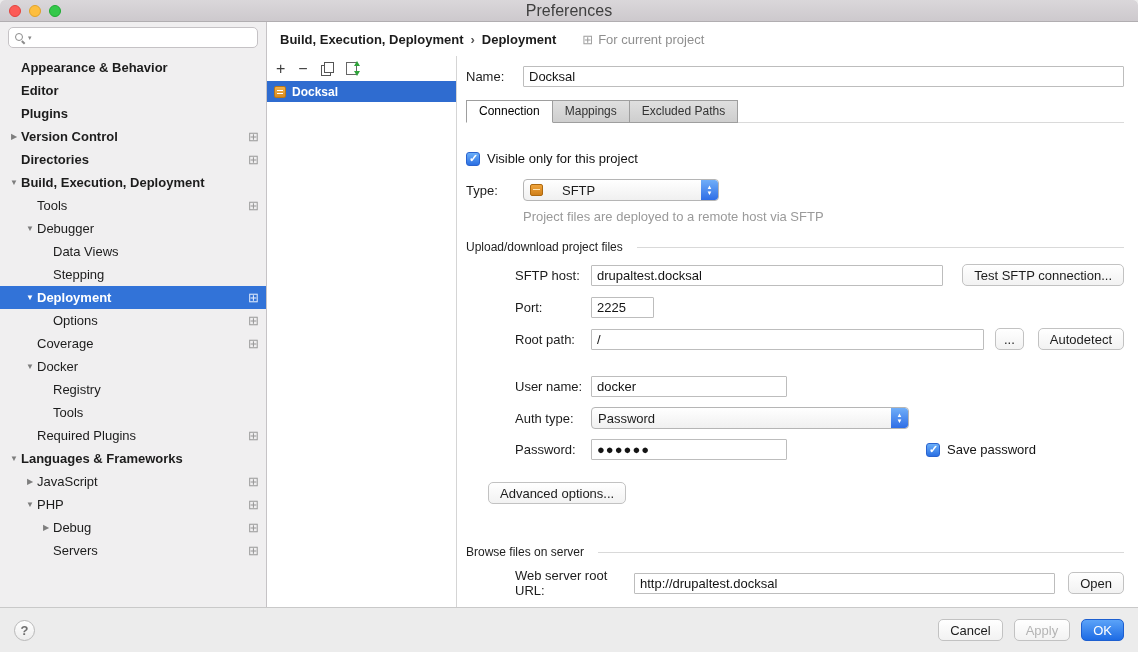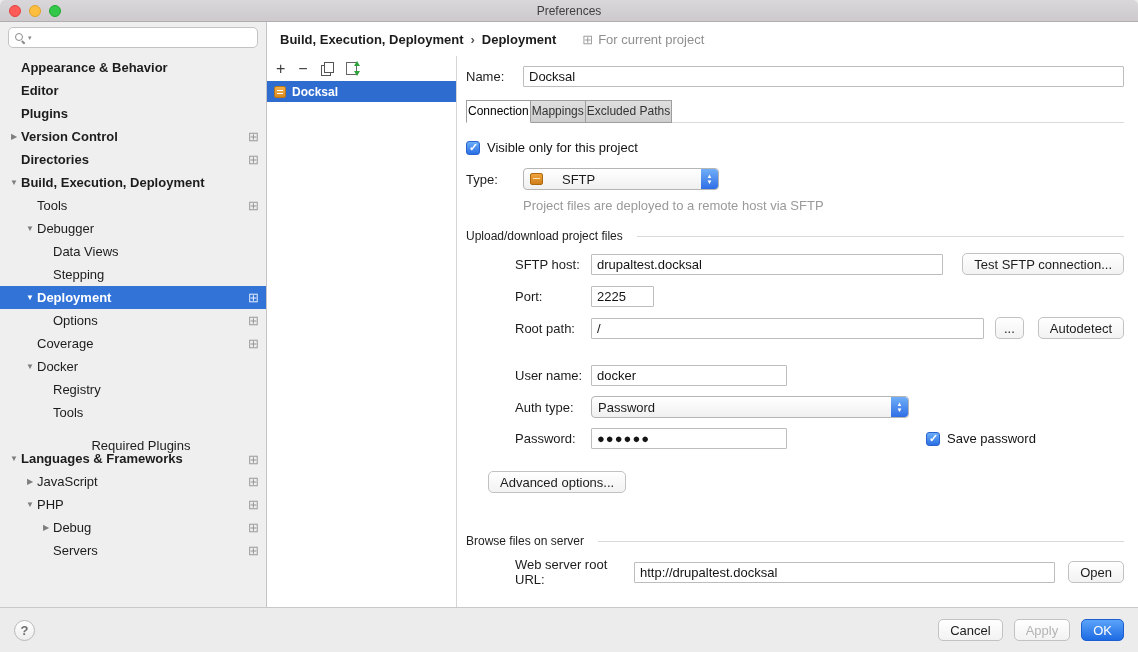--- a/index.html
+++ b/index.html
@@ -6,21 +6,21 @@
 html,body{width:1138px;height:652px}
 body{font-family:"Liberation Sans",sans-serif;font-size:13px;color:#1c1c1c;background:#ececec;overflow:hidden}
 .window{width:1138px;height:652px;display:flex;flex-direction:column;border-radius:5px 5px 0 0;overflow:hidden;background:#fff}
 
 .titlebar{flex:0 0 22px;height:22px;background:linear-gradient(#dad7da,#cdc9cd);border-bottom:1px solid #b1aeb1;position:relative;display:flex;align-items:center;justify-content:center}
 .traffic{position:absolute;left:9px;top:5px;display:flex;gap:8px}
 .tl{width:12px;height:12px;border-radius:50%;display:inline-block}
 .tl.red{background:#fc5b57;border:1px solid #e2433e}
 .tl.yellow{background:#fdbe3f;border:1px solid #e0a229}
 .tl.green{background:#34c84a;border:1px solid #1eab32}
-.wtitle{font-size:12px;color:#3f3f3f}
+.wtitle{font-size:16px;color:#3f3f3f}
 
 .main{flex:1;display:flex;min-height:0}
 .sidebar{flex:0 0 267px;width:267px;background:#f0eff0;border-right:1px solid #c6c3c6;display:flex;flex-direction:column}
 .searchwrap{padding:5px 8px 3px}
 .searchbox{height:21px;background:#fff;border:1px solid #c5c2c5;border-radius:5px;display:flex;align-items:center;padding:0 6px;gap:3px}
 .searchbox input{flex:1;border:none;outline:none;font:12px "Liberation Sans",sans-serif;background:transparent;min-width:0}
 .mag{width:10px;height:10px;position:relative;display:inline-block;flex:0 0 10px}
 .mag::before{content:"";position:absolute;left:0;top:0;width:6px;height:6px;border:1.5px solid #8b8b8b;border-radius:50%}
 .mag::after{content:"";position:absolute;left:7px;top:7px;width:4px;height:1.5px;background:#8b8b8b;transform:rotate(45deg);transform-origin:left center}
 .magarrow{color:#8a8a8a;font-size:7px}
@@ -70,21 +70,21 @@
 .w318{width:318px}
 .w421{width:421px}
 .mlauto{margin-left:auto}
 .btn{height:22px;border:1px solid #c2c2c2;border-radius:5px;background:linear-gradient(#ffffff,#f2f2f2);font:13px "Liberation Sans",sans-serif;padding:0 11px;color:#1c1c1c;white-space:nowrap}
 .btn.sm{padding:0 8px;margin-left:11px}
 .btn.disabled{color:#b4b4b4}
 .btn.primary{background:linear-gradient(#5ba3f8,#1d6be4);border-color:#1d5fd0;color:#fff}
 
 .tabs{display:flex;margin-top:13px;position:relative;height:23px}
 .tabs::after{content:"";position:absolute;left:0;right:0;bottom:0;height:1px;background:#dadada}
-.tab{position:relative;z-index:1;padding:0 1px;height:23px;line-height:21px;font-size:12px;border:1px solid #9e9e9e;background:linear-gradient(#dfdfdf,#cecece);color:#333;cursor:default}
+.tab{position:relative;z-index:1;padding:0 12px;height:23px;line-height:21px;font-size:12px;border:1px solid #9e9e9e;background:linear-gradient(#dfdfdf,#cecece);color:#333;cursor:default}
 .tab+.tab{border-left:none}
 .tab.active{background:#fff;border-bottom-color:#fff;color:#000}
 
 .cb{width:14px;height:14px;border-radius:3px;flex:0 0 14px;display:inline-block;position:relative;border:1px solid #b3b3b3;background:#fff}
 .cb.checked{background:linear-gradient(#6aaef8,#2a6fe3);border:1px solid #2a63cf}
 .cb.checked::after{content:"✓";position:absolute;left:2px;top:-1px;color:#fff;font-size:11px;font-weight:bold}
 .cblabel{margin-left:7px;color:#131313}
 
 .select{display:flex;align-items:center;height:22px;border:1px solid #b5b5b5;border-radius:4px;background:linear-gradient(#ffffff,#f0f0f0);overflow:hidden}
 .selval{flex:1;padding-left:6px;display:flex;align-items:center;gap:19px;min-width:0}
@@ -93,21 +93,21 @@
 .ftpicon{width:13px;height:12px;border-radius:2px;background:linear-gradient(#f0a43c,#cf7f19);border:1px solid #ae690f;flex:0 0 13px;position:relative}
 .ftpicon::after{content:"";position:absolute;left:2px;right:2px;top:4px;height:1px;background:#ffe3b0}
 
 .hint{color:#9a9a9a;margin:8px 0 0 57px}
 .section{display:flex;align-items:center;gap:14px;white-space:nowrap}
 .section .line{flex:1;height:1px;background:#d9d9d9}
 .section .stitle{font-size:12px;color:#222}
 .g{margin-left:49px}
 
 .r-name{margin-top:10px}
-.r-visible{margin-top:17px}
+.r-visible{margin-top:28px}
 .r-type{margin-top:13px}
 .section.s1{margin-top:16px}
 .r-host{margin-top:10px}
 .r-port{margin-top:11px}
 .r-root{margin-top:10px}
 .r-user{margin-top:26px}
 .r-auth{margin-top:10px}
 .r-pass{margin-top:10px}
 .r-adv{margin-top:22px;margin-left:22px}
 .section.s2{margin-top:41px}
@@ -206,21 +206,21 @@
             <span class="tlabel">Docker</span>
           </div>
           <div class="trow" style="padding-left: 39px;">
             <span class="arrow"></span>
             <span class="tlabel">Registry</span>
           </div>
           <div class="trow" style="padding-left: 39px;">
             <span class="arrow"></span>
             <span class="tlabel">Tools</span>
           </div>
-          <div class="trow" style="padding-left: 23px; flex-direction: column;">
+          <div class="trow" style="padding-left: 23px;">
             <span class="arrow"></span>
             <span class="tlabel">Required Plugins</span>
             <span class="picon">⊞</span>
           </div>
           <div class="trow" style="padding-left: 7px;">
             <span class="arrow">▼</span>
             <span class="tlabel b">Languages &amp; Frameworks</span>
           </div>
           <div class="trow" style="padding-left: 23px;">
             <span class="arrow">▶</span>

